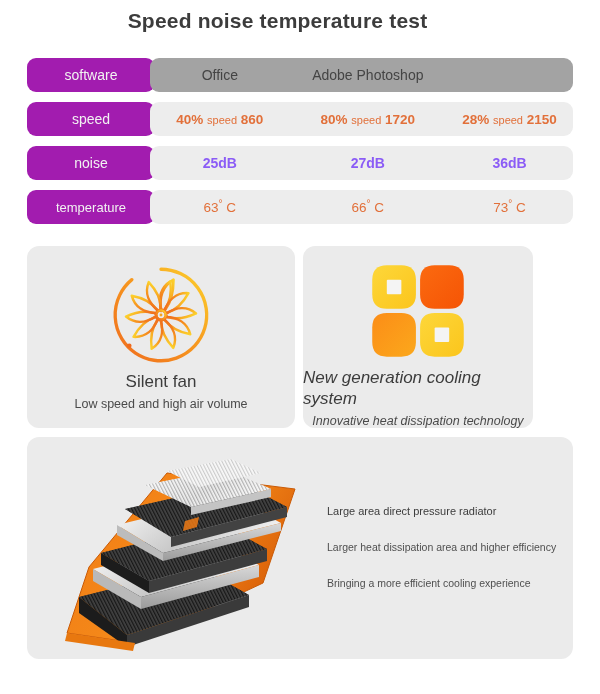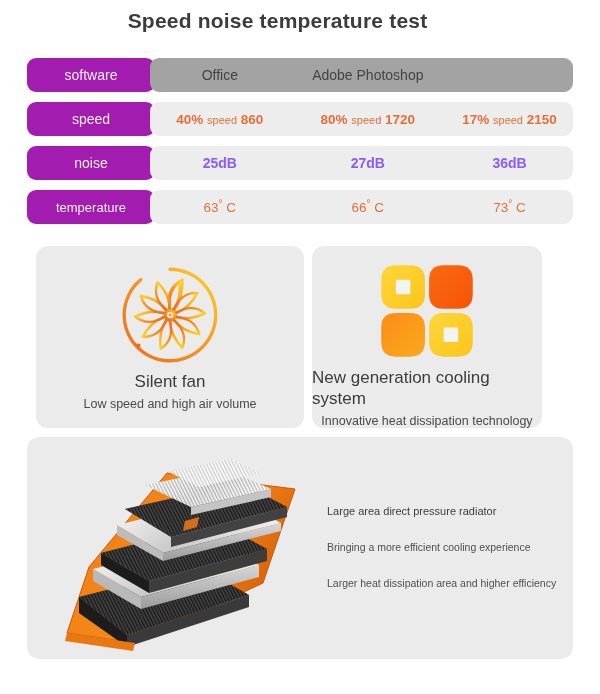--- a/index.html
+++ b/index.html
@@ -38,27 +38,27 @@
   .cell.c2{flex:0 0 37%;}
   .cell.c3{flex:0 0 30%;}
   .hdr-txt{font-size:14px;color:#444;}
   .spd{font-size:13.5px;color:#e2703a;font-weight:bold;white-space:nowrap;}
   .spd .w{font-size:11px;font-weight:normal;}
   .db{font-size:14px;color:#8b5cf6;font-weight:bold;}
   .tp{font-size:13.5px;color:#e2703a;}
   .tp .deg{font-size:10px;vertical-align:super;}
 
   
-  .cards{position:absolute;top:246px;left:36px;width:546px;height:182px;display:flex;gap:8px;}
+  .cards{position:absolute;top:246px;left:27px;width:546px;height:182px;display:flex;gap:8px;}
   .card{
     background:#ebebeb;border-radius:12px;position:relative;
     display:flex;flex-direction:column;align-items:center;
   }
   .card.left{width:268px;}
-  .card.right{width:230px;}
+  .card.right{width:230px;font-style:italic;}
   .icon-wrap{margin-top:14px;height:110px;display:flex;align-items:center;justify-content:center;}
   .card-title{font-size:17px;color:#3c3c3c;margin-top:2px;line-height:1.2;}
   .card-sub{font-size:12.5px;color:#4a4a4a;margin-top:5px;}
 
   
   .banner{
     position:absolute;top:437px;left:27px;width:546px;height:222px;
     background:#ebebeb;border-radius:12px;overflow:hidden;
   }
   .banner-text{position:absolute;left:300px;top:68px;width:250px;}
@@ -94,21 +94,21 @@
           <span class="spd"><span>40%</span>
             <span class="w">speed</span>
             <span>860</span></span>
         </div>
         <div class="cell c2">
           <span class="spd"><span>80%</span>
             <span class="w">speed</span>
             <span>1720</span></span>
         </div>
         <div class="cell c3">
-          <span class="spd"><span>17%</span>
+          <span class="spd"><span>28%</span>
             <span class="w">speed</span>
             <span>2150</span></span>
         </div>
       </div>
     </div>
 
     <div class="row">
       <div class="pill">
         <span>noise</span>
       </div>
@@ -284,18 +284,18 @@
         <path d="M118 24 L182 12 L212 26 L150 40 Z" fill="url(#ridgesLight)" opacity="0.6"></path>
       </g>
 
       <path d="M136 74 L150 70 L148 80 L134 84 Z" fill="#f07a14" opacity="0.85"></path>
 
       <path d="M18 186 L86 196 L84 204 L16 194 Z" fill="#e8780f"></path>
     </svg>
 
     <div class="banner-text">
       <div class="banner-title">Large area direct pressure radiator</div>
+      <div class="banner-line">Larger heat dissipation area and higher efficiency</div>
       <div class="banner-line">Bringing a more efficient cooling experience</div>
-      <div class="banner-line">Larger heat dissipation area and higher efficiency</div>
     </div>
   </div>
 
 </div>
 
 </body></html>

